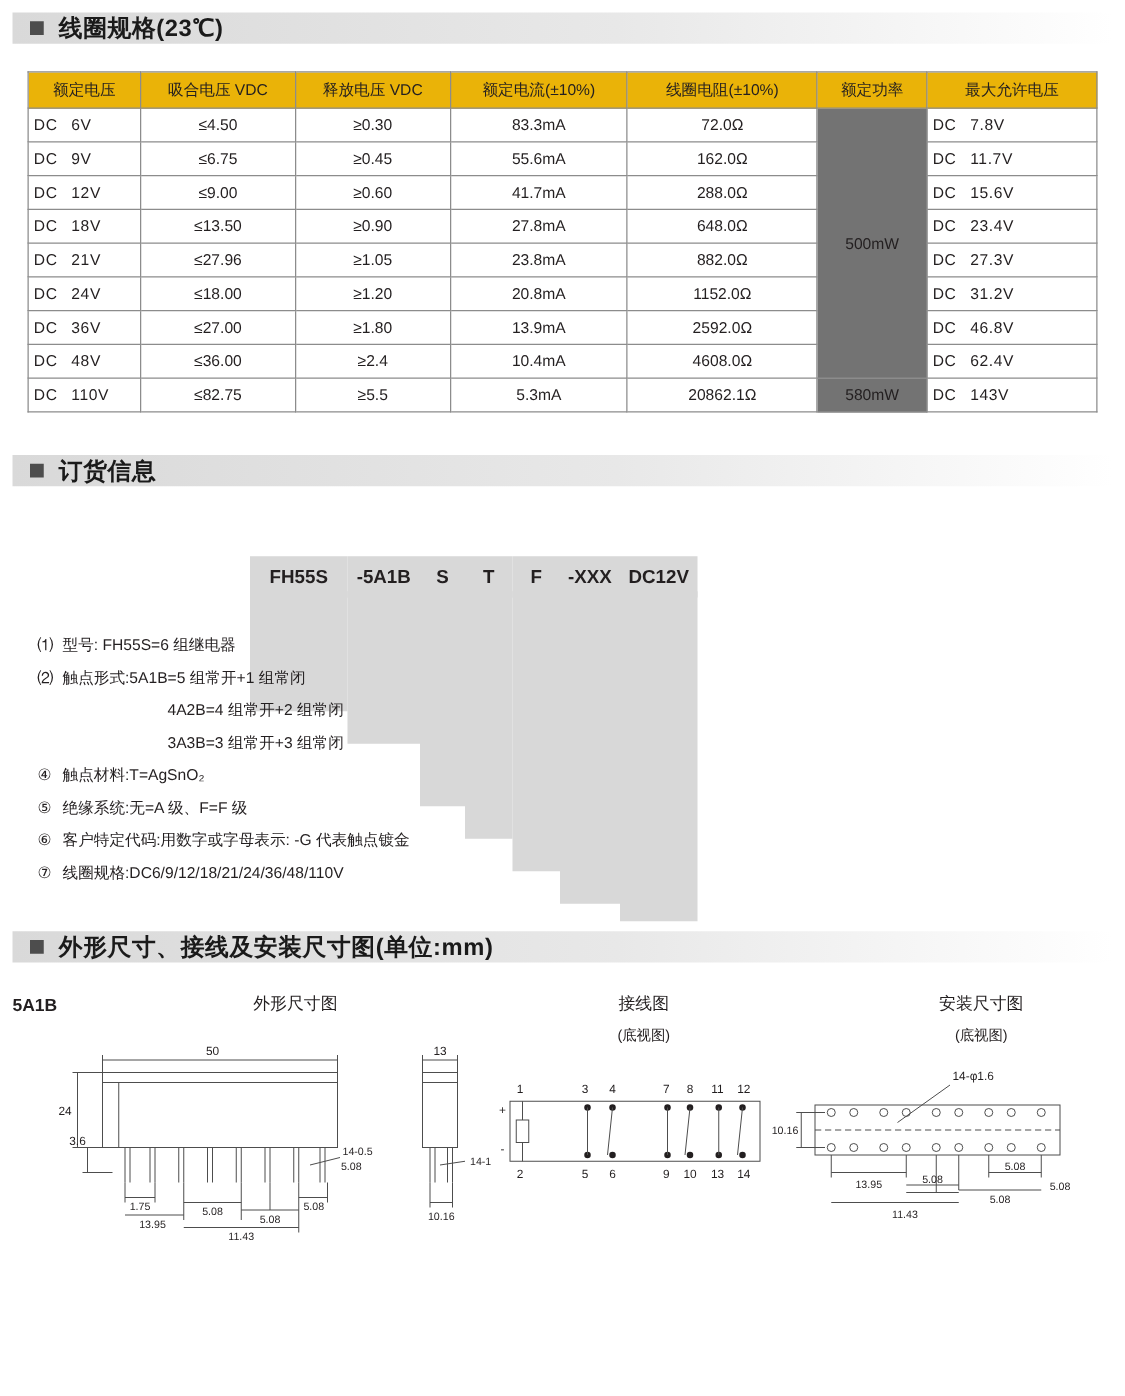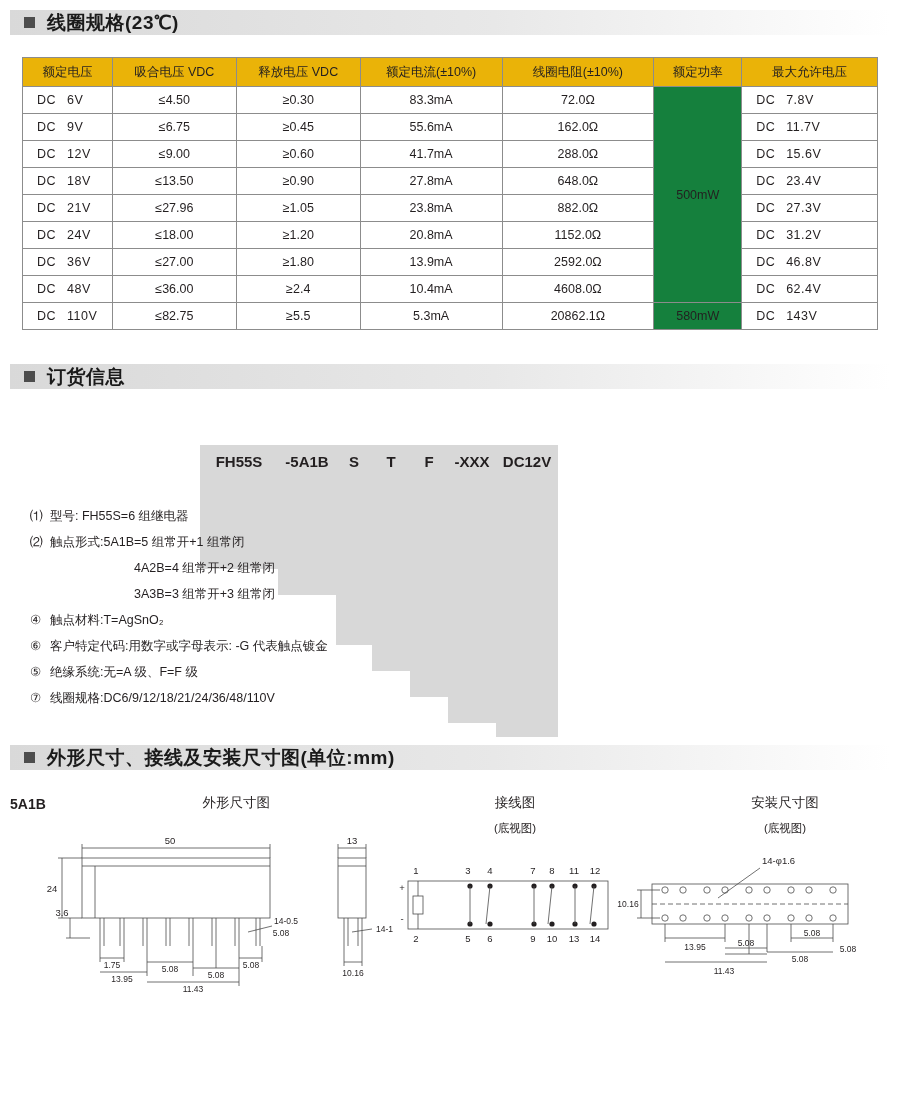--- a/index.html
+++ b/index.html
@@ -48,28 +48,28 @@
     font-weight: normal;
     white-space: nowrap;
   }
   table.coil thead th {
     background: #eab308;
     font-size: 12.5px;
     height: 29px;
   }
   table.coil td.volt {
     text-align: left;
-    padding-left: 14px;
+    padding-left: 4px;
     letter-spacing: 0.5px;
     margin-top: 48px;
   }
   .vcell { display: inline-block; }
   .vcell .u { display: inline-block; width: 30px; }
   .vcell .n { display: inline-block; text-align: left; }
-  td.power { background: #15803d; }
+  td.power { background: #737373; }
 
   
   .order-wrap {
     position: relative;
     margin: 28px 22px 0 22px;
     height: 320px;
   }
   .code-row {
     position: absolute;
     left: 178px; top: 28px;
@@ -240,22 +240,22 @@
       <div class="code-part" style="width:48px">-XXX</div>
       <div class="code-part" style="width:62px">DC12V</div>
     </div>
 
     <div class="notes">
       <div class="line"><span class="num">⑴</span><span>型号: FH55S=6 组继电器</span></div>
       <div class="line"><span class="num">⑵</span><span>触点形式:5A1B=5 组常开+1 组常闭</span></div>
       <div class="line indent1"><span>4A2B=4 组常开+2 组常闭</span></div>
       <div class="line indent1"><span>3A3B=3 组常开+3 组常闭</span></div>
       <div class="line"><span class="num">④</span><span>触点材料:T=AgSnO₂</span></div>
+      <div class="line"><span class="num">⑤</span><span>绝缘系统:无=A 级、F=F 级</span></div>
       <div class="line"><span class="num">⑥</span><span>客户特定代码:用数字或字母表示: -G 代表触点镀金</span></div>
-      <div class="line"><span class="num">⑤</span><span>绝缘系统:无=A 级、F=F 级</span></div>
       <div class="line"><span class="num">⑦</span><span>线圈规格:DC6/9/12/18/21/24/36/48/110V</span></div>
     </div>
   </div>
 
   <div class="sec-header" style="margin-top:8px;">
     <span class="sq"></span>
     <span class="title">外形尺寸、接线及安装尺寸图(单位:mm)</span>
   </div>
 
   <div class="dim-wrap">

